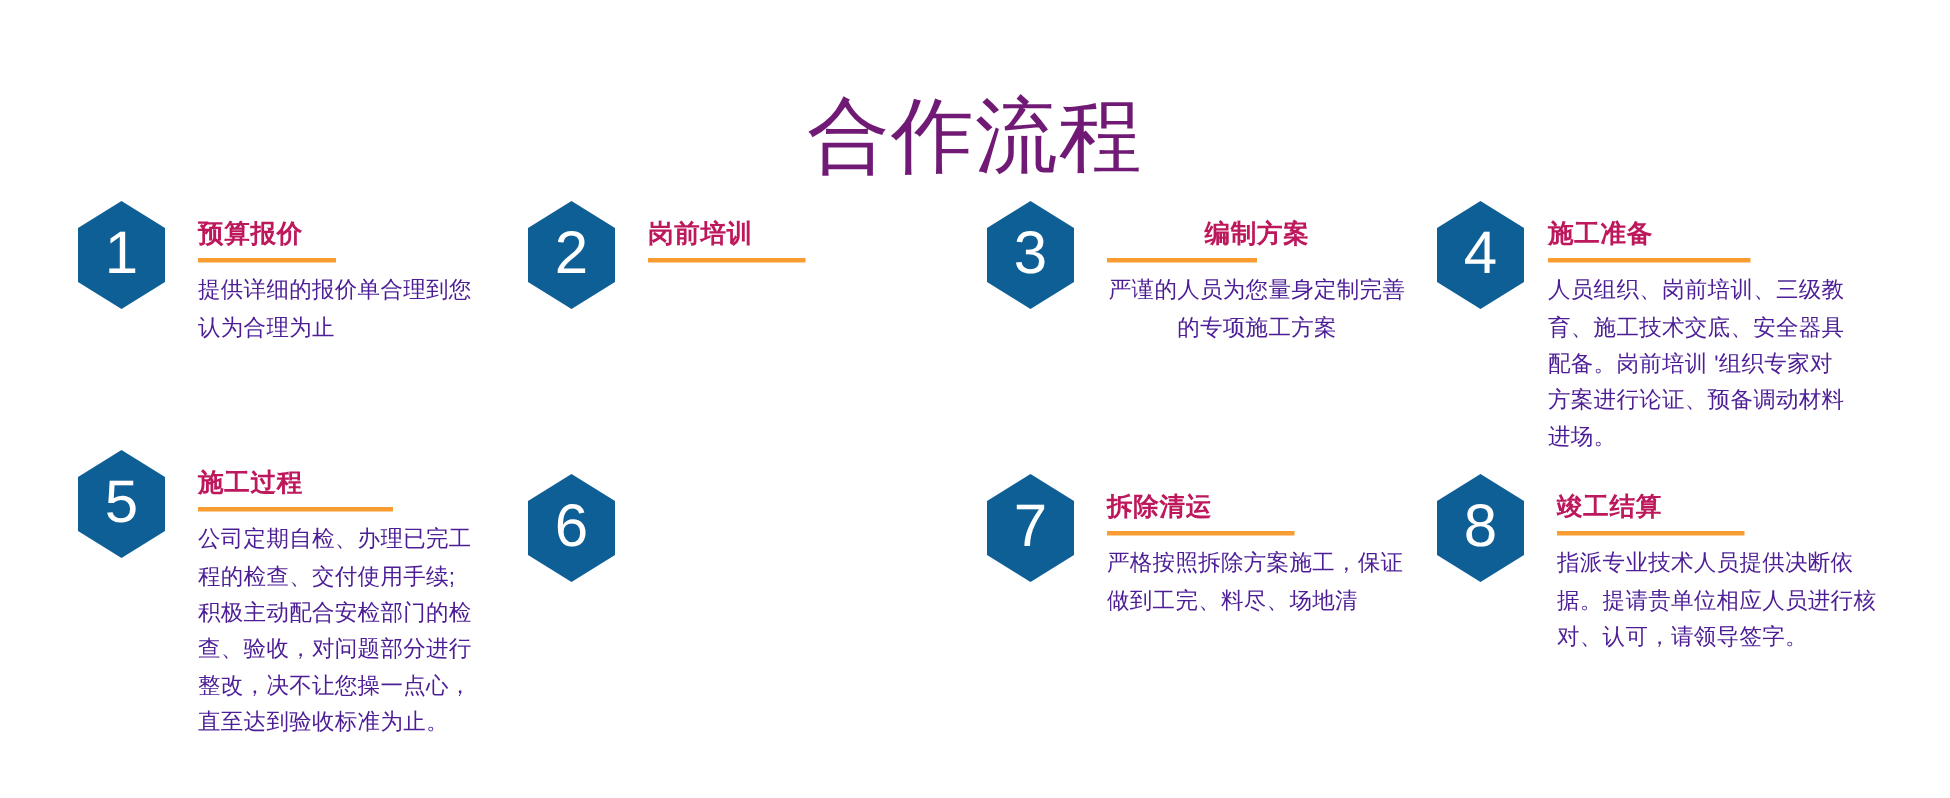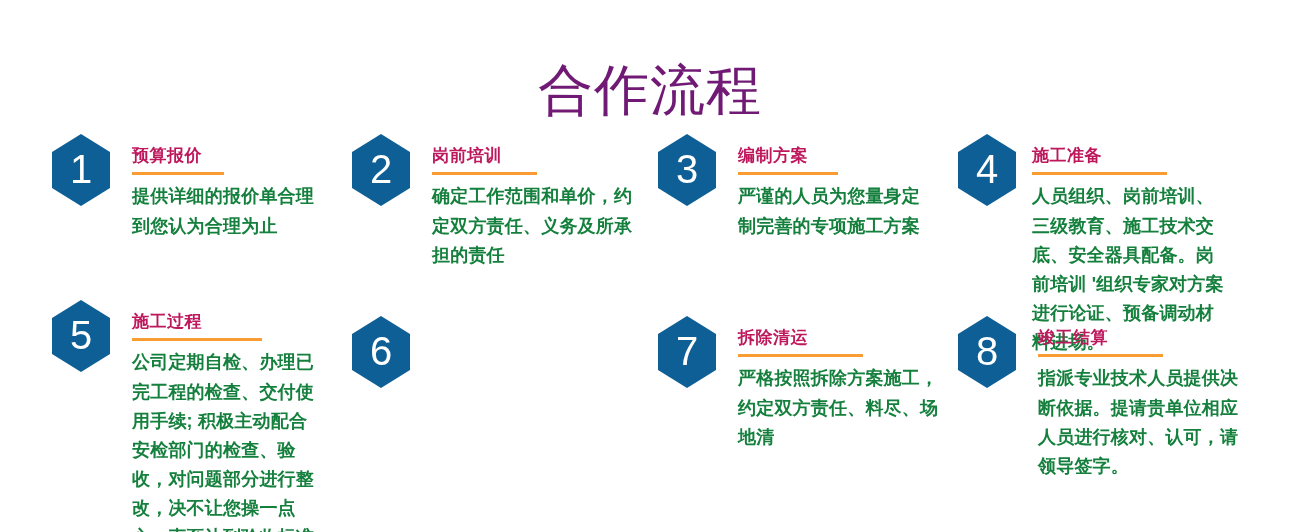--- a/index.html
+++ b/index.html
@@ -85,23 +85,23 @@
     white-space: nowrap;
   }
 
   .step-rule {
     height: 3px;
     background: #F99D33;
     margin: 0 0 7px 0;
   }
 
   .step-desc {
-    font-size: 18px;
-    font-weight: 700;
-    color: #15803d;
+    font-size: 15px;
+    font-weight: 400;
+    color: #4c1d95;
     line-height: 1.62;
     margin: 0;
     letter-spacing: 0.2px;
   }
 </style>
 </head>
 <body style="background: rgb(255, 255, 255);">
 
 <h1 id="page-title">合作流程</h1>
 
@@ -120,29 +120,28 @@
       </div>
     </div>
 
     <div class="step" style="left: 352px; top: 14px;">
       <div class="hex" style="background: rgb(14, 95, 150);">
         <span class="hex-num">2</span>
       </div>
       <div class="step-body" style="width: 205px;">
         <div class="step-title">岗前培训</div>
         <div class="step-rule" style="width: 105px; background: rgb(249, 157, 51);"></div>
-        <div class="step-desc">确定工作范围和单价，约定双方责任、义务及所承担的责任</div>
       </div>
     </div>
 
     <div class="step" style="left: 658px; top: 14px;">
       <div class="hex" style="background: rgb(14, 95, 150);">
         <span class="hex-num">3</span>
       </div>
-      <div class="step-body" style="width: 200px;">
+      <div class="step-body" style="width: 200px; text-align: center;">
         <div class="step-title">编制方案</div>
         <div class="step-rule" style="width: 100px; background: rgb(249, 157, 51);"></div>
         <div class="step-desc">严谨的人员为您量身定制完善的专项施工方案</div>
       </div>
     </div>
 
     <div class="step" style="left: 958px; top: 14px;">
       <div class="hex" style="background: rgb(14, 95, 150);">
         <span class="hex-num">4</span>
       </div>
@@ -174,21 +173,21 @@
       </div>
     </div>
 
     <div class="step" style="left: 658px; top: 16px;">
       <div class="hex" style="background: rgb(14, 95, 150);">
         <span class="hex-num">7</span>
       </div>
       <div class="step-body" style="width: 205px;">
         <div class="step-title">拆除清运</div>
         <div class="step-rule" style="width: 125px; background: rgb(249, 157, 51);"></div>
-        <div class="step-desc">严格按照拆除方案施工，约定双方责任、料尽、场地清</div>
+        <div class="step-desc">严格按照拆除方案施工，保证做到工完、料尽、场地清</div>
       </div>
     </div>
 
     <div class="step" style="left: 958px; top: 16px;">
       <div class="hex" style="background: rgb(14, 95, 150);">
         <span class="hex-num">8</span>
       </div>
       <div class="step-body" style="width: 215px;">
         <div class="step-title">竣工结算</div>
         <div class="step-rule" style="width: 125px; background: rgb(249, 157, 51);"></div>

